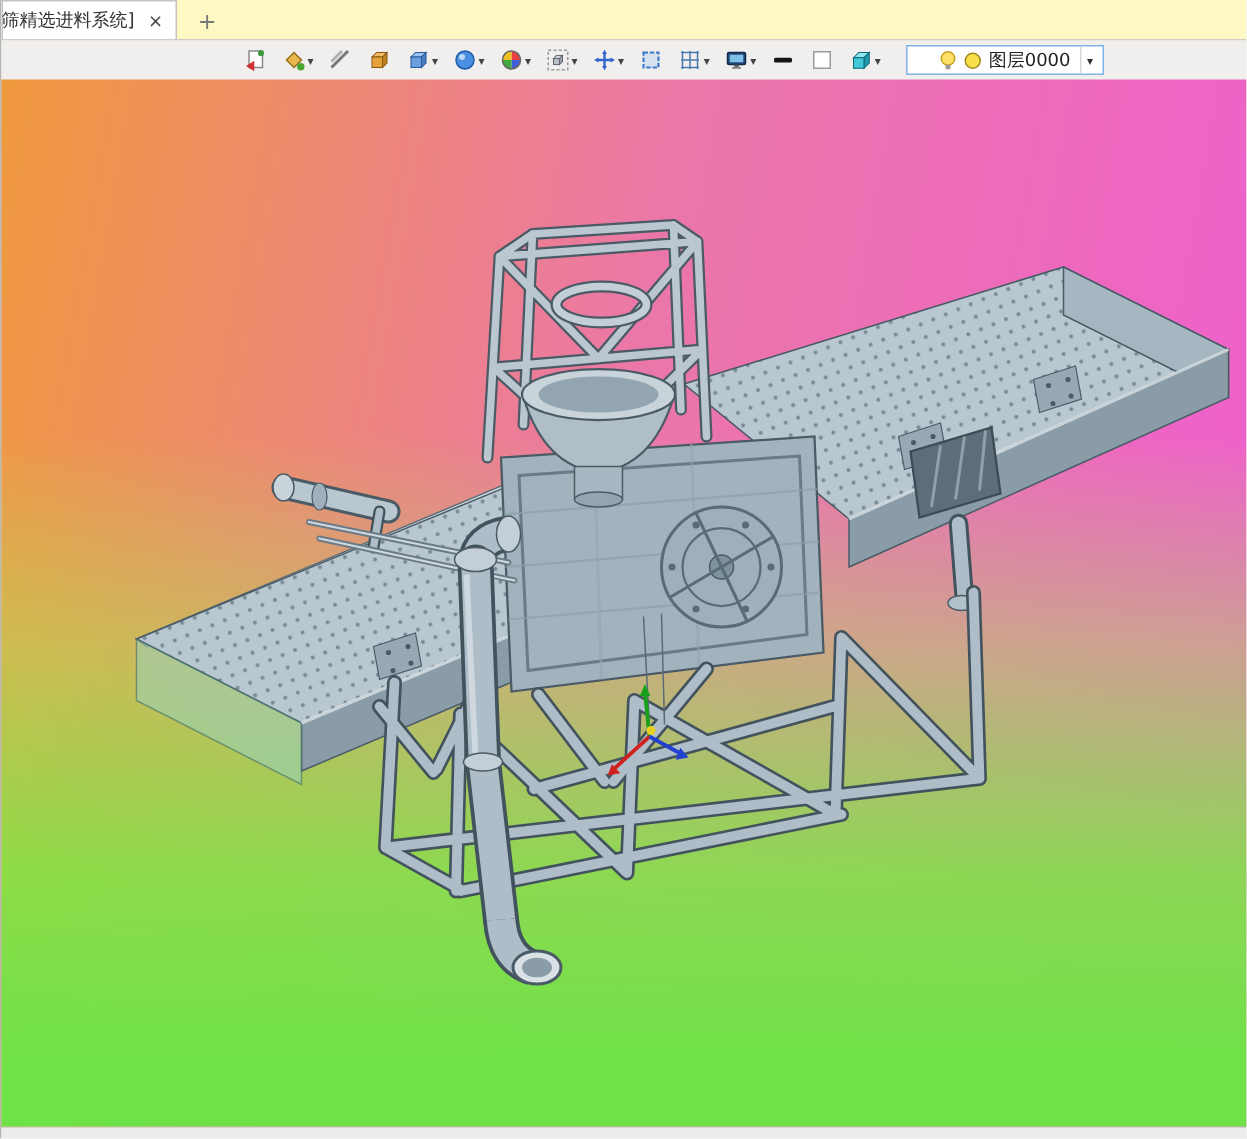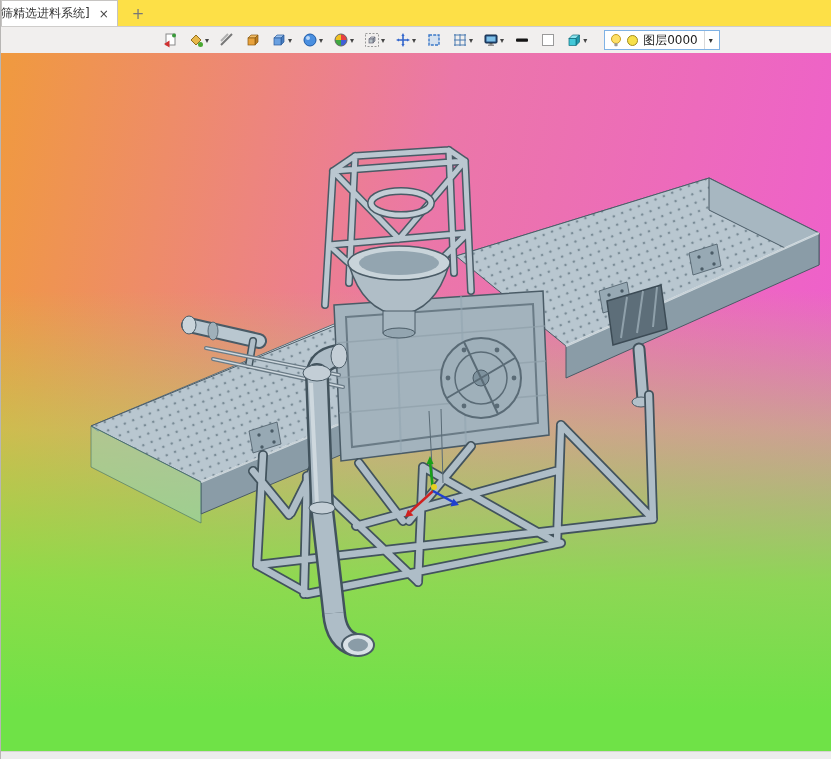--- a/index.html
+++ b/index.html
@@ -2,39 +2,39 @@
 <html><head>
 <meta charset="utf-8">
 <style>
   * { margin:0; padding:0; box-sizing:border-box; }
   html,body { width:831px; height:759px; overflow:hidden;
     font-family:"DejaVu Sans","Liberation Sans",sans-serif; }
   .window { width:831px; height:759px; display:flex; flex-direction:column;
     background:#f0efed; border-left:1px solid #b8b6b4; }
 
   
-  .tabbar { height:27px; background:#fde047; display:flex; align-items:flex-end;
+  .tabbar { height:27px; background:#fef9c3; display:flex; align-items:flex-end;
     border-bottom:1px solid #cfcdcb; flex:0 0 auto; }
   .tab { height:26px; background:#ffffff; border:1px solid #c6c4c2; border-bottom:none;
     display:flex; align-items:center; padding:0 6px 0 3px; max-width:120px; }
   .tab-title { font-size:12px; color:#333; white-space:nowrap; overflow:hidden;
     margin-left:-4px; }
   .tab-close { font-size:12px; color:#444; margin-left:7px; cursor:pointer;
     line-height:1; padding:1px 2px; }
   .newtab { font-size:15px; color:#777; margin:0 0 4px 14px; cursor:pointer; line-height:1; }
 
   
   .toolbar { height:26px; background:#f1efee; display:flex; align-items:center;
     padding-left:158px; flex:0 0 auto; }
   .tbtn { display:flex; align-items:center; height:22px; padding:1px 2px;
     border:1px solid transparent; border-radius:2px; margin-right:4px; cursor:pointer; }
   .tbtn svg { display:block; }
   .caret { font-size:8px; color:#444; margin-left:1px; }
   .layer-combo { display:flex; align-items:center; height:20px; background:#fff;
-    border:1px solid #7fb2e5; margin-left:10px; padding:0 2px 0 4px; cursor:pointer; }
+    border:1px solid #7fb2e5; margin-left:10px; padding:0 2px 0 20px; cursor:pointer; }
   .layer-label { font-size:12px; color:#222; margin:0 4px; white-space:nowrap; }
   .combo-caret { font-size:8px; color:#333; padding:0 4px; border-left:1px solid #d8d8d8;
     margin-left:2px; align-self:stretch; display:flex; align-items:center; }
 
   
   .viewport { position:relative; flex:1 1 auto; overflow:hidden;
     background:
       linear-gradient(to top, #6fe247 6%, rgba(128,230,70,0.88) 24%,
         rgba(165,236,80,0.45) 46%, rgba(205,240,95,0) 66%),
       linear-gradient(100deg, #f09a3e 0%, #eb77a8 48%, #ef5dd0 100%);

